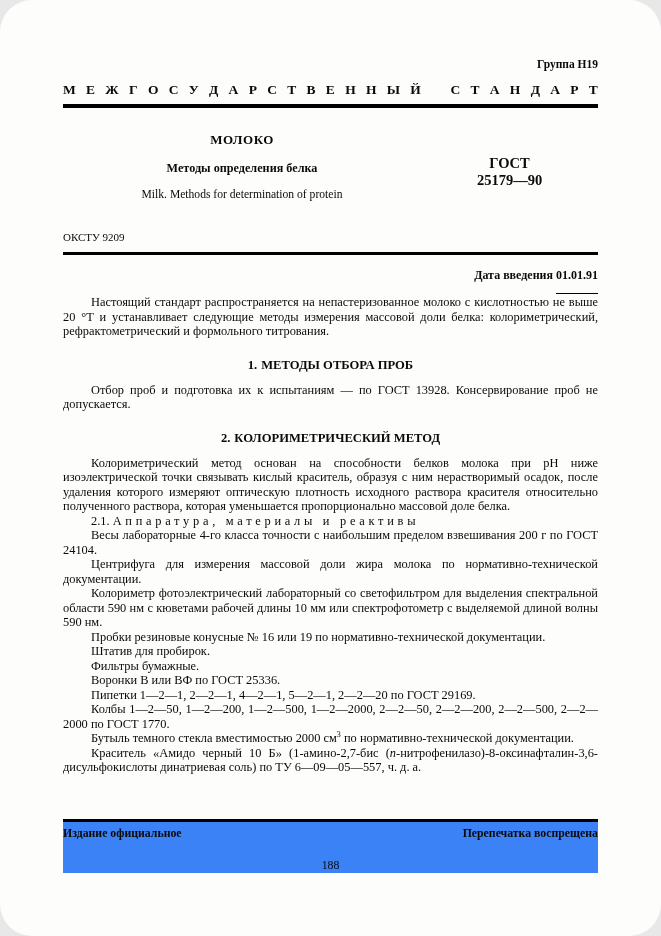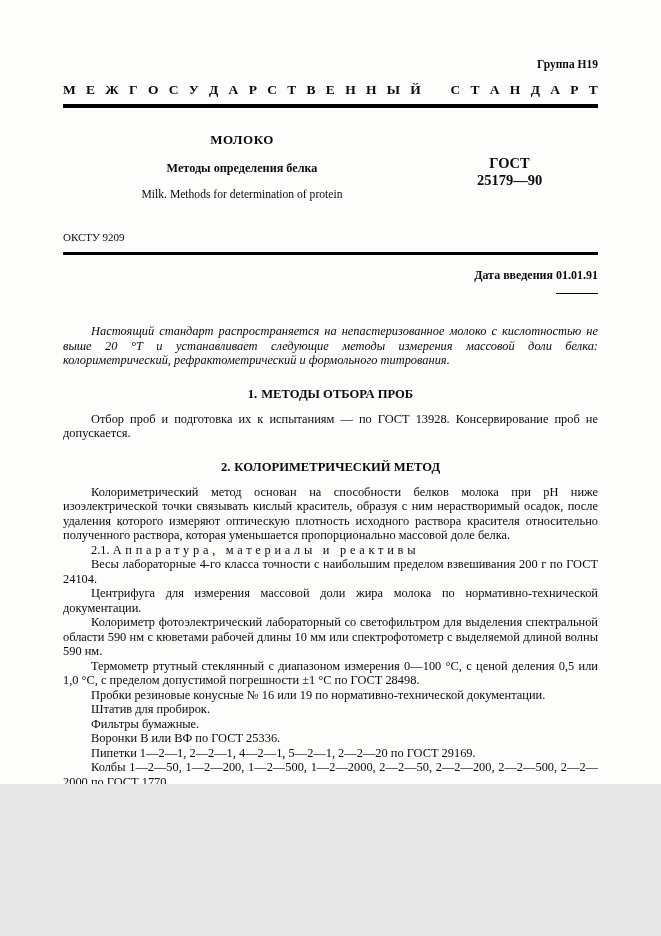--- a/index.html
+++ b/index.html
@@ -4,28 +4,29 @@
 <title>ГОСТ 25179—90</title>
 <style>
   html, body {
     margin: 0;
     padding: 0;
     background: #e8e8e8;
   }
   .page {
     position: relative;
     width: 661px;
-    height: 784px;
+    height: 936px;
     margin: 0 auto;
     background: #fdfdfc;
     color: #0a0a0a;
     font-family: "Liberation Serif", "DejaVu Serif", serif;
     box-sizing: border-box;
     padding: 0 63px;
     overflow: hidden;
+    border-radius: 32px;
   }
 
   .group-label {
     padding-top: 58px;
     text-align: right;
     font-size: 11.5px;
     font-weight: bold;
   }
 
   .banner {
@@ -97,21 +98,21 @@
     padding-bottom: 11px;
   }
 
   .para {
     margin: 0;
     font-size: 12.4px;
     line-height: 14.5px;
     text-align: justify;
     text-indent: 28px;
   }
-  .intro-para { margin-top: 41px; font-style: italic; }
+  .intro-para { margin-top: 12px; }
 
   .sec-heading {
     margin: 19px 0 10px 0;
     text-align: center;
     font-size: 12.6px;
     font-weight: bold;
   }
   .sec-heading .num { margin-right: 4px; }
 
   .subheading {
@@ -189,21 +190,20 @@
 
   <p class="subheading">
     <span>2.1.</span>
     <span class="spread-small">Аппаратура, материалы и реактивы</span>
   </p>
 
   <div id="apparatus-list">
       <p class="para"><span>Весы лабораторные 4-го класса точности с наибольшим пределом взвешивания 200 г по ГОСТ 24104.</span></p>
       <p class="para"><span>Центрифуга для измерения массовой доли жира молока по нормативно-технической документации.</span></p>
       <p class="para"><span>Колориметр фотоэлектрический лабораторный со светофильтром для выделения спектральной области 590 нм с кюветами рабочей длины 10 мм или спектрофотометр с выделяемой длиной волны 590 нм.</span></p>
-      <p class="para"><span>Термометр ртутный стеклянный с диапазоном измерения 0—100 °С, с ценой деления 0,5 или 1,0 °С, с пределом допустимой погрешности ±1 °С по ГОСТ 28498.</span></p>
       <p class="para"><span>Пробки резиновые конусные № 16 или 19 по нормативно-технической документации.</span></p>
       <p class="para"><span>Штатив для пробирок.</span></p>
       <p class="para"><span>Фильтры бумажные.</span></p>
       <p class="para"><span>Воронки В или ВФ по ГОСТ 25336.</span></p>
       <p class="para"><span>Пипетки 1—2—1, 2—2—1, 4—2—1, 5—2—1, 2—2—20 по ГОСТ 29169.</span></p>
       <p class="para"><span>Колбы 1—2—50, 1—2—200, 1—2—500, 1—2—2000, 2—2—50, 2—2—200, 2—2—500, 2—2—2000 по ГОСТ 1770.</span></p>
       <p class="para"><span>Бутыль темного стекла вместимостью 2000 см</span><sup>3</sup><span> по нормативно-технической документации.</span></p>
       <p class="para"><span>Краситель «Амидо черный 10 Б» (1-амино-2,7-бис (</span><span style="font-style: italic;">п</span><span>-нитрофенилазо)-8-оксинафталин-3,6-дисульфокислоты динатриевая соль) по ТУ 6—09—05—557, ч. д. а.</span></p>
     </div>
 

